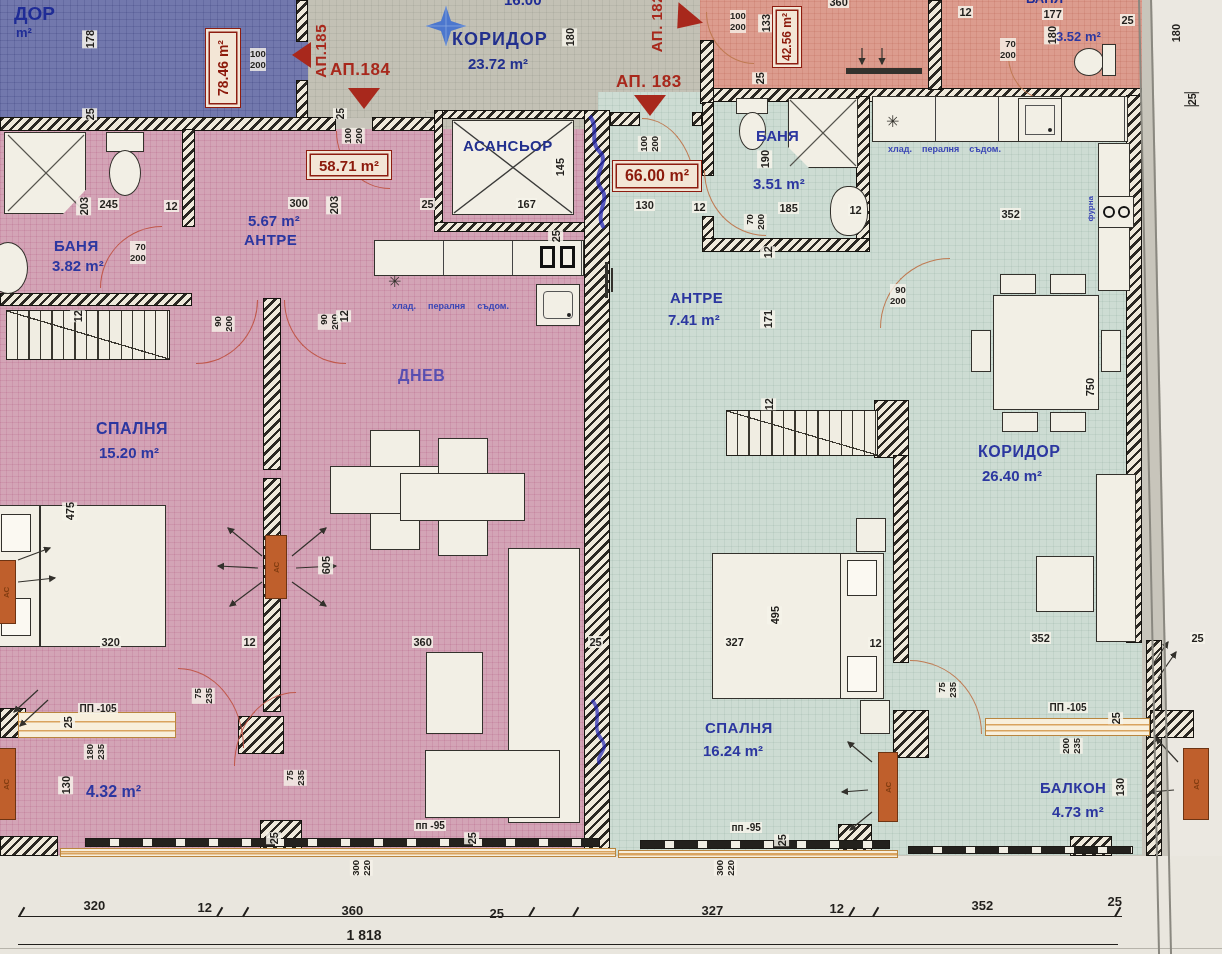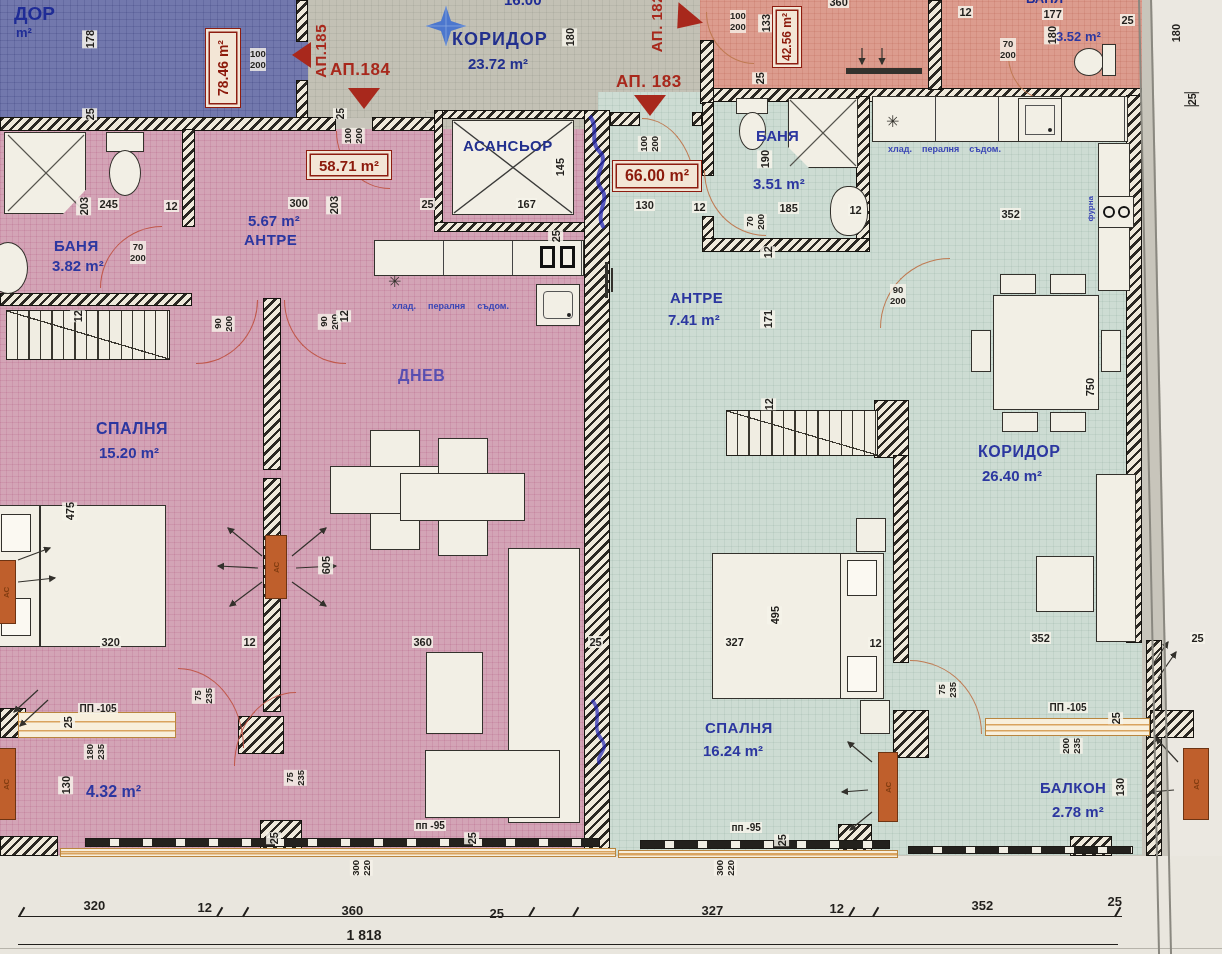--- a/index.html
+++ b/index.html
@@ -39,21 +39,21 @@
   .winDash{position:absolute;z-index:12;height:9px;box-sizing:border-box;border:1px solid #1c1a16;
         background:repeating-linear-gradient(90deg,#23211d 0 24px,#f1eee4 24px 33px);}
   .ac{position:absolute;z-index:13;box-sizing:border-box;background:#bf5f2c;border:1.5px solid #6d3413;
       display:flex;align-items:center;justify-content:center;color:#813c10;
       font:bold 8px "Liberation Sans",sans-serif;}
   
   .lbl{position:absolute;z-index:30;font-weight:bold;color:#2c37a0;white-space:nowrap;line-height:1;}
   .dim{position:absolute;z-index:30;font:bold 11px "Liberation Sans",sans-serif;color:#211f1c;
        background:rgba(246,243,234,.85);padding:0 1.5px;line-height:1.1;white-space:nowrap;}
   .dpair{position:absolute;z-index:30;font:bold 9.5px "Liberation Sans",sans-serif;color:#25231f;
-         background:rgba(246,243,234,.8);text-align:center;line-height:1.2;}
+         background:rgba(246,243,234,.8);text-align:right;line-height:1.2;}
   .dpair span{display:block;}
   .vtx{writing-mode:vertical-rl;transform:rotate(180deg);}
   .badge{position:absolute;z-index:31;display:flex;align-items:center;justify-content:center;
          background:#f3e6d6;border:1.6px solid #8d1d10;
          box-shadow:inset 0 0 0 2.5px #f3e6d6,inset 0 0 0 4px #8d1d10;
          color:#8c1a0c;font-weight:bold;font-size:15px;white-space:nowrap;}
   .apred{position:absolute;z-index:31;color:#a8281c;font-weight:bold;font-size:16px;
          letter-spacing:.5px;white-space:nowrap;}
   .tri-down{position:absolute;z-index:31;width:0;height:0;
          border-left:16px solid transparent;border-right:16px solid transparent;border-top:21px solid #a8281c;}
@@ -402,21 +402,21 @@
   <div class="dpair vtx" style="left:714px;top:860px">
       <span>300</span>
       <span>220</span>
     </div>
   <div class="dpair vtx" style="left:936px;top:682px">
       <span>75</span>
       <span>235</span>
     </div>
 
   <div class="lbl" style="left:1040px;top:780px;font-size:15px;letter-spacing:.5px">БАЛКОН</div>
-  <div class="lbl" style="left:1052px;top:804px;font-size:15px">2.78 m²</div>
+  <div class="lbl" style="left:1052px;top:804px;font-size:15px">4.73 m²</div>
   <div class="dim vtx" style="left:1112px;top:778px">130</div>
   <div class="dim" style="left:1048px;top:702px;font-size:10px">ПП -105</div>
   <div class="dpair vtx" style="left:1060px;top:738px">
       <span>200</span>
       <span>235</span>
     </div>
   <div class="dim vtx" style="left:1108px;top:712px">25</div>
   <div class="dim" style="left:1030px;top:632px">352</div>
   <div class="dim" style="left:1190px;top:632px">25</div>
 

